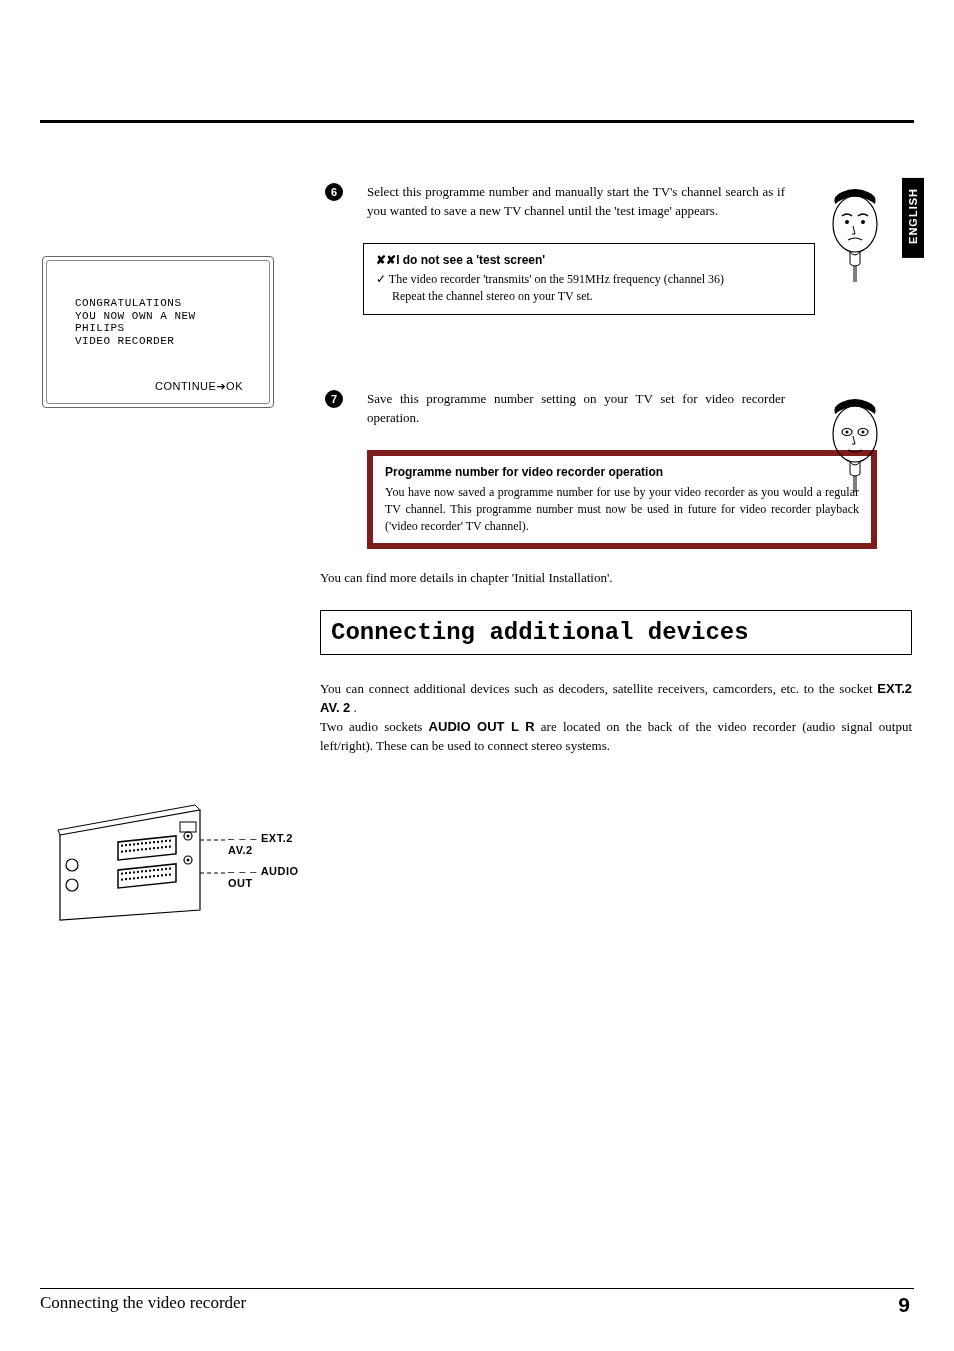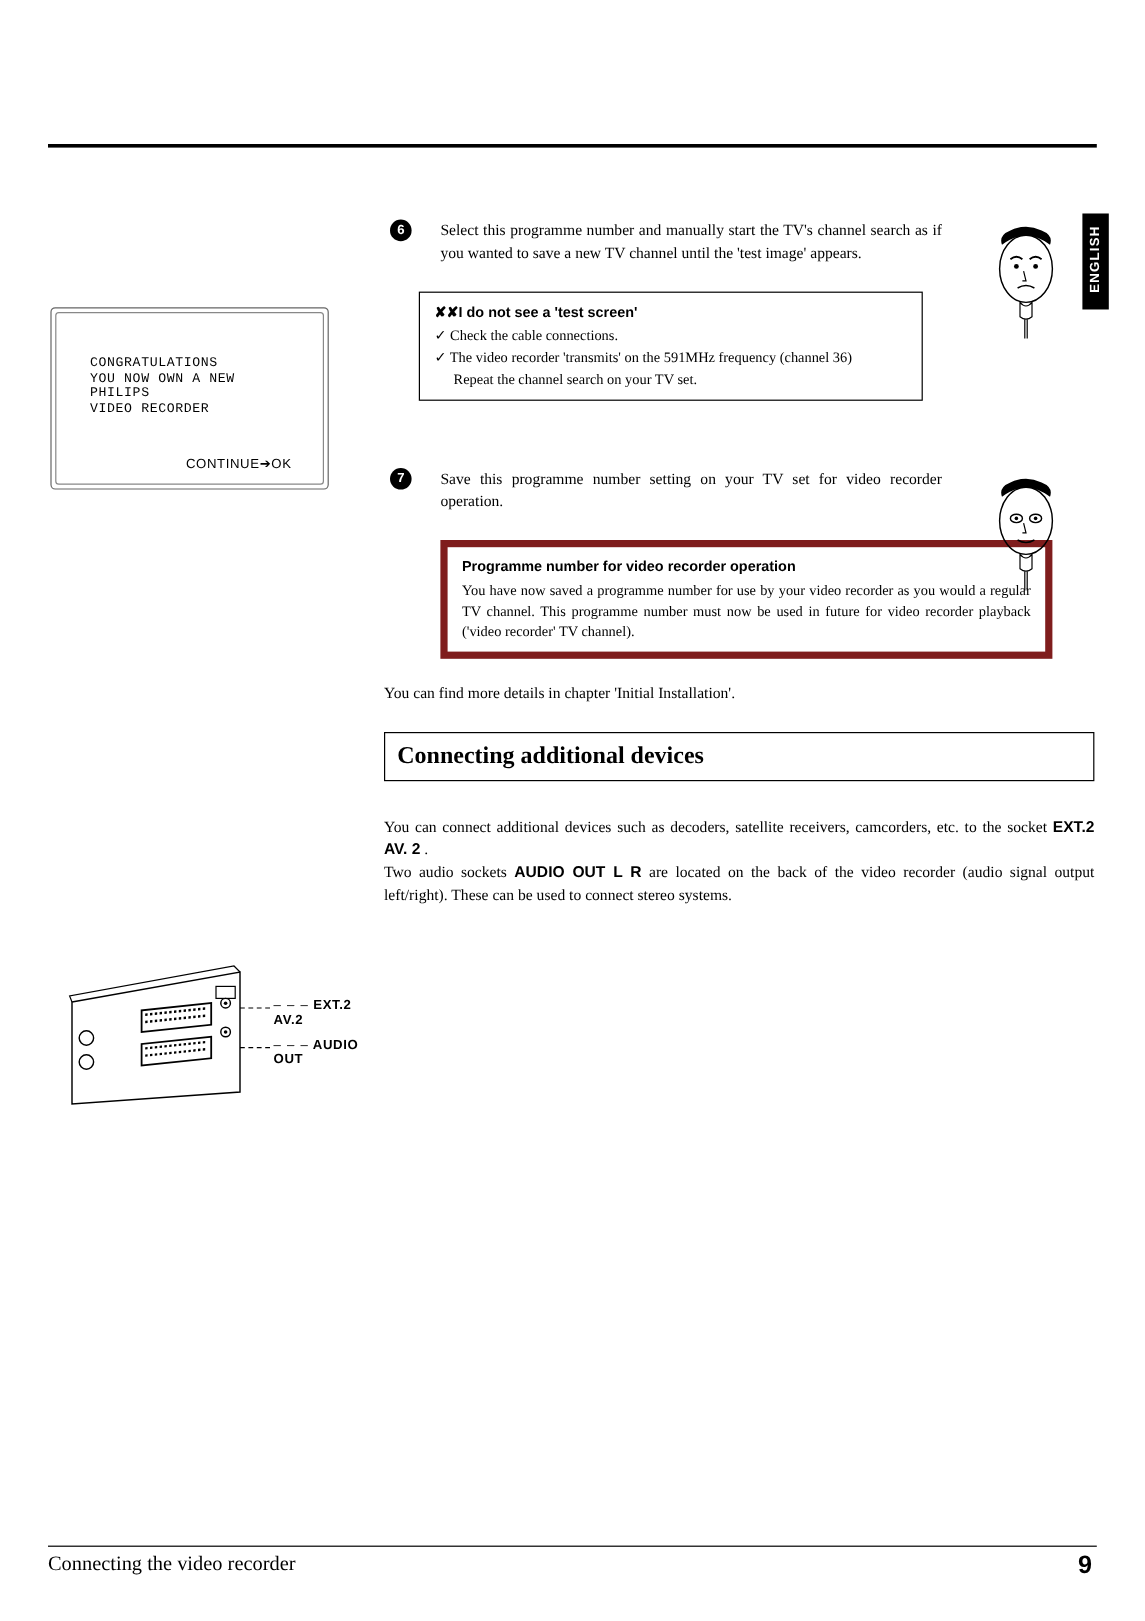--- a/index.html
+++ b/index.html
@@ -86,21 +86,21 @@
     padding: 8px 12px;
     font-size: 12px;
     line-height: 1.45;
   }
   .info-box ul { list-style: none; padding-left: 0; }
   .info-box li { padding-left: 16px; text-indent: -16px; margin-top: 2px; }
   .info-box li::before { content: '\2713  '; }
   .info-box .cross::before { content: '\2718'; font-weight: bold; }
   .info-box .cross { font-family: Arial, sans-serif; font-weight: bold; padding-left:0; text-indent:0;}
 
-  .step6 .info-box { margin-top: 22px; margin-left: 24px; width: 420px; }
+  .step6 .info-box { margin-top: 22px; margin-left: 38px; width: 452px; }
 
   .step7-info {
     border: 6px solid #7f1d1d;
     padding: 8px 12px;
     font-size: 12px;
     line-height: 1.4;
     margin-top: 22px;
     margin-left: 42px;
     width: 510px;
   }
@@ -123,23 +123,23 @@
 
   .section-heading-box {
     position: absolute;
     top: 610px;
     left: 320px;
     right: 42px;
     border: 1px solid #000;
     padding: 8px 10px;
   }
   .section-heading-box h2 {
-    font-family: Liberation Serif, serif;
-    font-weight: bold;
-    font-size: 20px;
+    font-family: Liberation Mono, monospace;
+    font-weight: bold;
+    font-size: 24px;
   }
 
   .section-body {
     position: absolute;
     top: 680px;
     left: 320px;
     right: 42px;
     font-size: 13px;
     text-align: justify;
     line-height: 1.45;
@@ -202,22 +202,21 @@
 </div>
 
 <div class="step6">
   <div class="step-wrap">
     <span class="step-badge">6</span>
     <div class="step-text">Select this programme number and manually start the TV's channel search as if you wanted to save a new TV channel until the 'test image' appears.</div>
   </div>
   <div class="info-box">
     <div class="cross">✘<span>I do not see a 'test screen'</span></div>
     <ul>
-      <li>Check the cable connections.</li>
-      <li><span>The video recorder 'transmits' on the 591MHz frequency (channel 36)</span><br><span style="padding-left:0">Repeat the channel search on your TV set.</span></li>
+      <li><span>The video recorder 'transmits' on the 591MHz frequency (channel 36)</span><br><span style="padding-left:0">Repeat the channel stereo on your TV set.</span></li>
     </ul>
   </div>
 </div>
 
 <div class="face-icon face6">
   <svg viewBox="0 0 70 100" width="70" height="100">
     <ellipse cx="35" cy="40" rx="22" ry="28" fill="none" stroke="#000" stroke-width="1.2"></ellipse>
     <path d="M15 20 Q35 5 55 20 Q58 12 48 8 Q35 2 22 8 Q12 12 15 20" fill="#000"></path>
     <circle cx="27" cy="38" r="2" fill="#000"></circle>
     <circle cx="43" cy="38" r="2" fill="#000"></circle>

